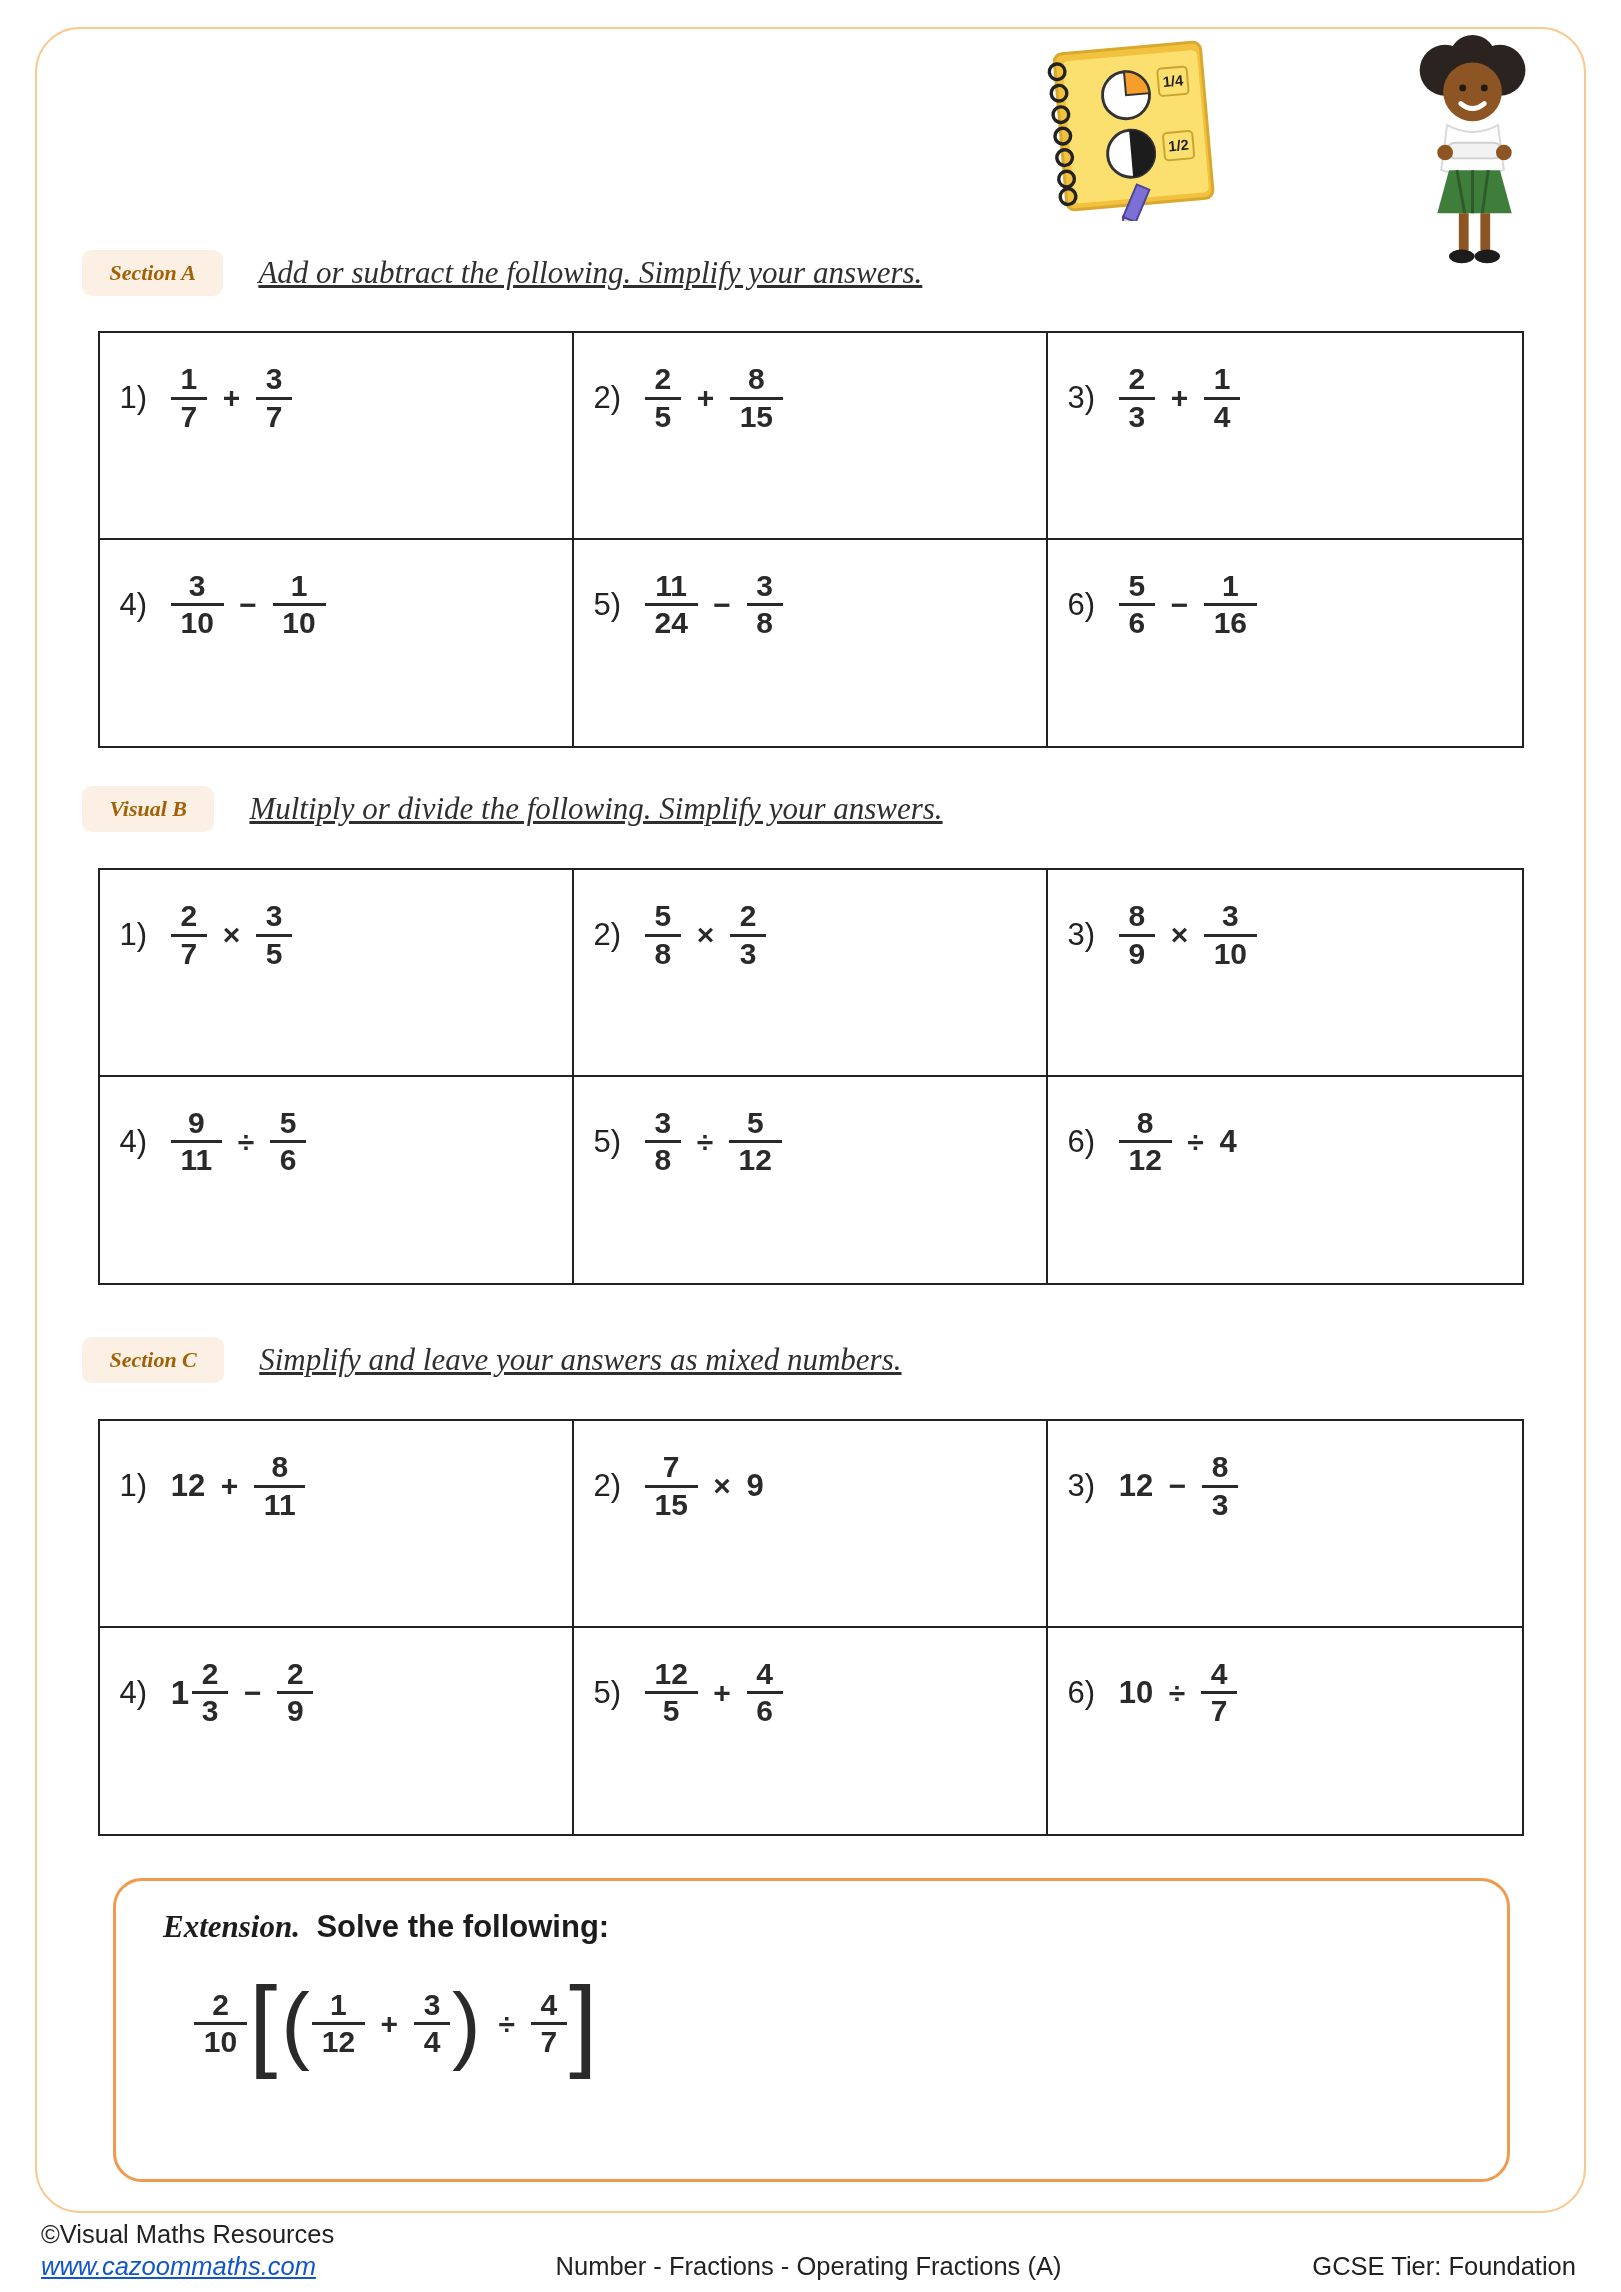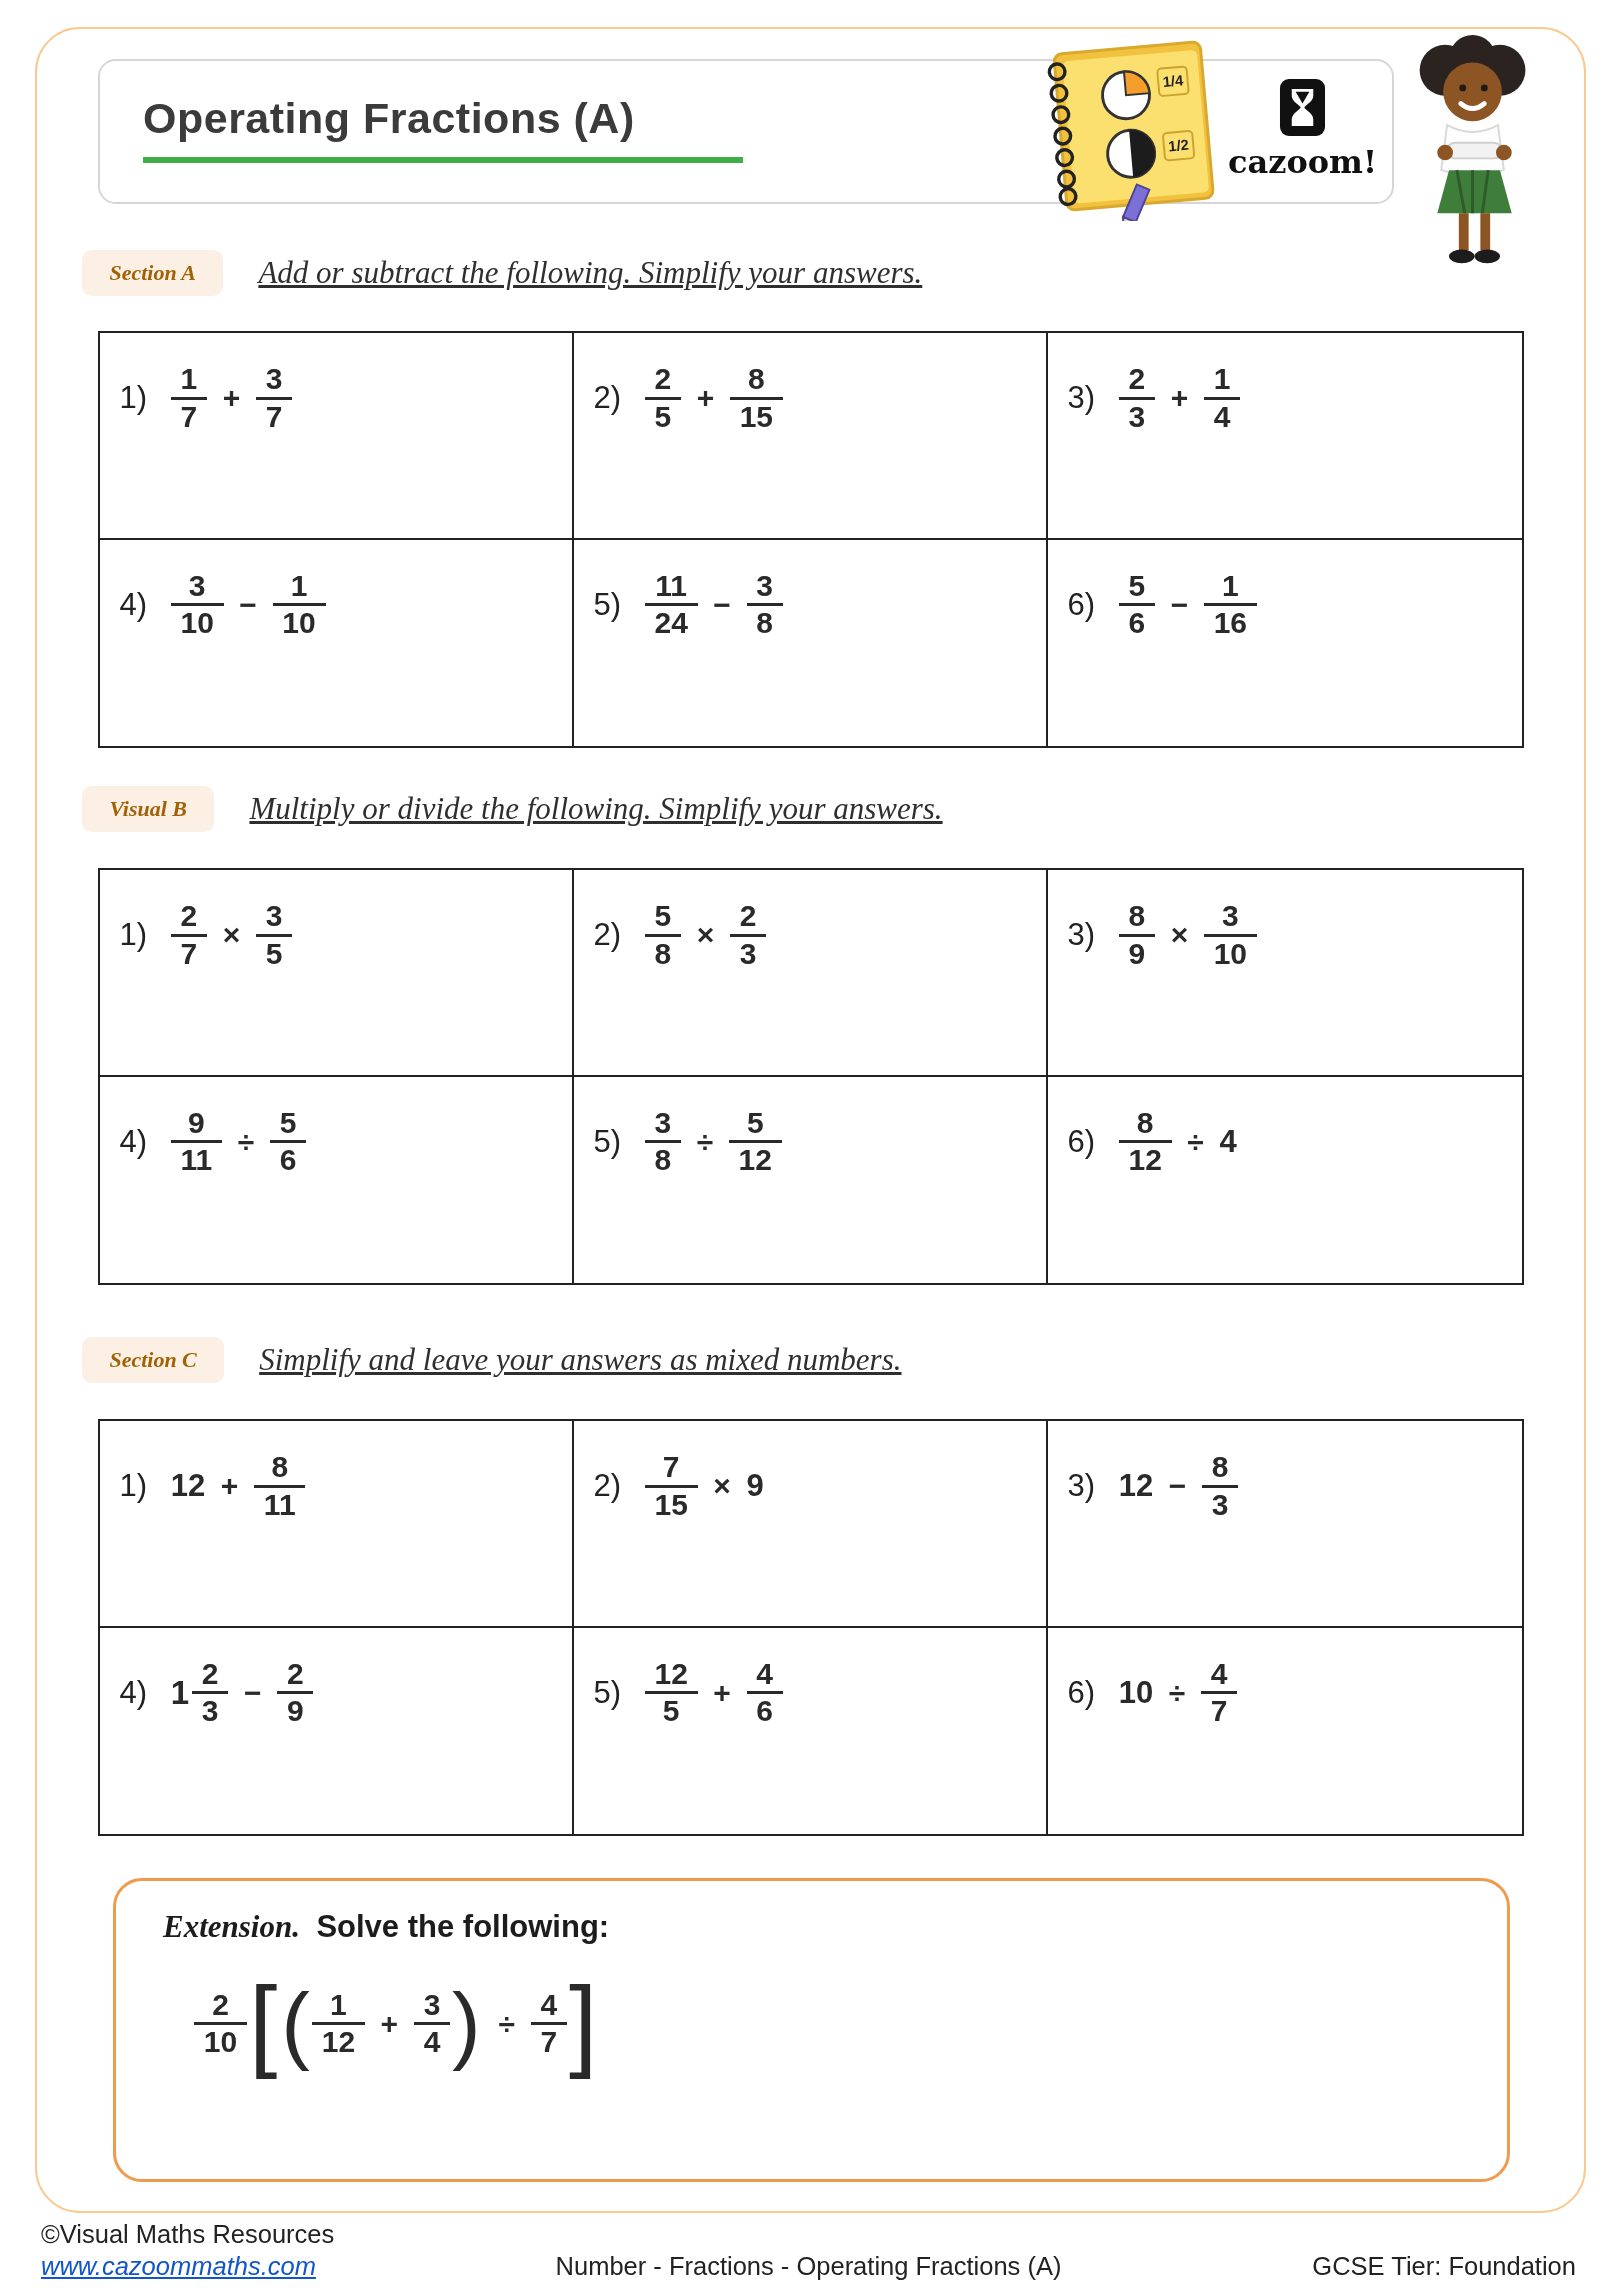--- a/index.html
+++ b/index.html
@@ -69,23 +69,20 @@
   .f-right { position:absolute; right:0; top:35px; }
 
   svg text { font-family:"Liberation Sans", sans-serif; }
 </style>
 </head>
 <body>
 
 <div class="page">
   <div class="frame"></div>
 
-  <div class="header-box">
-    <div class="title">Operating Fractions (A)</div>
-  </div>
 
   <div class="notepad">
     <svg viewBox="0 0 210 190" width="206" height="186">
       <g transform="rotate(-5 105 95)">
         <rect x="42" y="14" width="150" height="160" rx="8" fill="#F2C23E" stroke="#D9A92E" stroke-width="3"></rect>
         <rect x="50" y="22" width="138" height="146" rx="6" fill="#FBDF6F"></rect>
         <g stroke="#222" stroke-width="3.5" fill="none">
           <circle cx="44" cy="32" r="8"></circle>
             <circle cx="44" cy="54" r="8"></circle>
             <circle cx="44" cy="76" r="8"></circle>
@@ -104,30 +101,20 @@
         <text x="161" y="123" font-size="15" font-weight="bold" text-anchor="middle" fill="#222">1/2</text>
         <g transform="rotate(28 120 170)">
           <rect x="108" y="158" width="14" height="36" fill="#7C6FD6" stroke="#4d4497" stroke-width="2"></rect>
           <polygon points="108,194 122,194 115,210" fill="#F3CE9A" stroke="#4d4497" stroke-width="2"></polygon>
           <polygon points="112,203 118,203 115,210" fill="#333"></polygon>
         </g>
       </g>
     </svg>
   </div>
 
-  <div class="cazoom-logo">
-    <span class="hour">
-      <svg viewBox="0 0 48 60" width="47" height="59">
-        <rect x="1" y="1" width="46" height="58" rx="9" fill="#111"></rect>
-        <path d="M12 10 h24 v8 c0 7 -7 9 -9 12 c2 3 9 5 9 12 v8 h-24 v-8 c0 -7 7 -9 9 -12 c-2 -3 -9 -5 -9 -12 Z" fill="#fff" stroke="#111" stroke-width="2"></path>
-        <path d="M17 14 h14 l-7 12 Z" fill="#111"></path>
-      </svg>
-    </span>
-    <div class="cazoom-text">cazoom!</div>
-  </div>
 
   <div class="mascot">
     <svg viewBox="0 0 160 240" width="157" height="235">
       <circle cx="50" cy="36" r="26" fill="#2b2320"></circle>
       <circle cx="106" cy="36" r="26" fill="#2b2320"></circle>
       <circle cx="78" cy="24" r="24" fill="#2b2320"></circle>
       <ellipse cx="78" cy="58" rx="30" ry="30" fill="#8D5524"></ellipse>
       <circle cx="68" cy="54" r="3.5" fill="#231a14"></circle>
       <circle cx="90" cy="54" r="3.5" fill="#231a14"></circle>
       <path d="M66 70 q12 10 24 0" stroke="#fff" stroke-width="5" fill="none" stroke-linecap="round"></path>

